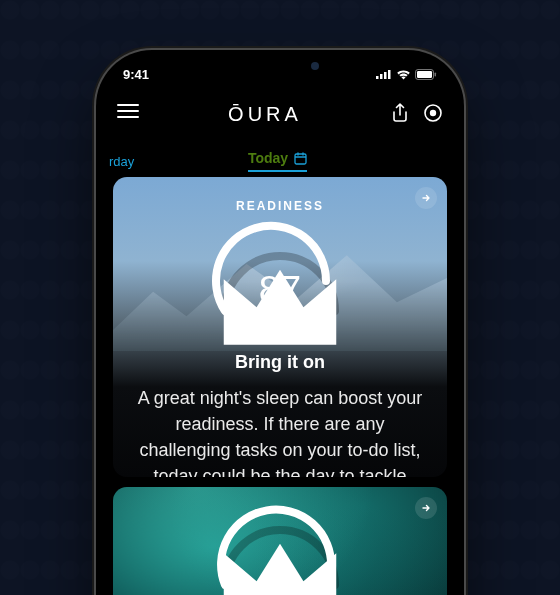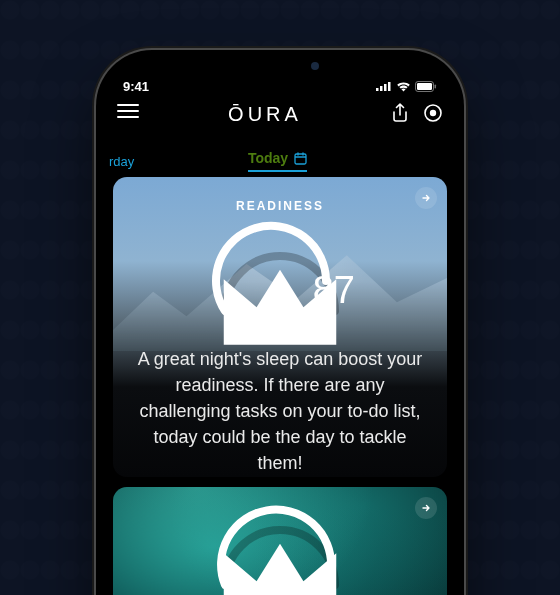--- a/index.html
+++ b/index.html
@@ -44,21 +44,21 @@
     border-bottom-left-radius: 18px;
     border-bottom-right-radius: 18px;
     z-index: 50;
   }
   .notch::after {
     content: ""; position: absolute; right: 36px; top: 9px;
     width: 8px; height: 8px; border-radius: 50%;
     background: #1a2a40;
   }
   .status-bar {
-    position: absolute; top: 12px; left: 0; right: 0;
+    position: absolute; top: 0; left: 0; right: 0;
     height: 36px;
     display: flex; justify-content: space-between; align-items: center;
     padding: 6px 24px 0;
     color: #fff; font-size: 13px; font-weight: 600;
     z-index: 40;
   }
   .status-right { display: flex; align-items: center; gap: 4px; }
   .nav-bar {
     position: absolute; top: 50px; left: 0; right: 0;
     height: 40px;
@@ -124,21 +124,21 @@
     position: relative; z-index: 2;
   }
   .gauge {
     position: relative; width: 150px; height: 100px; margin: 8px auto 0;
     z-index: 2;
   }
   .gauge svg { width: 100%; height: 100%; }
   .score {
     position: absolute; top: 48px; left: 0; right: 0;
     font-size: 38px; font-weight: 500;
-    text-align: right;
+    text-align: center;
   }
   .crown-wrap {
     position: absolute; top: 30px; left: 0; right: 0;
     display: flex; justify-content: center;
   }
   .label-small {
     font-size: 13px; font-weight: 600; margin-top: -2px;
     position: relative; z-index: 2;
   }
   .headline {
@@ -248,20 +248,21 @@
             <path d="M 20 90 A 55 55 0 1 1 121 60" stroke="#fff" stroke-width="8" fill="none" stroke-linecap="round"></path>
           </svg>
           <div class="crown-wrap">
             <svg width="16" height="12" viewBox="0 0 16 12">
                 <path d="M2 10 L2 3 L5.5 6 L8 2 L10.5 6 L14 3 L14 10 Z" fill="#fff"></path>
               </svg>
           </div>
           <div class="score">87</div>
         </div>
         <div class="label-small">Optimal</div>
+        <div class="headline">Bring it on</div>
         <div class="body-text">A great night's sleep can boost your readiness. If there are any challenging tasks on your to-do list, today could be the day to tackle them!</div>
       </div>
 
       <div class="card card-sleep">
         <div class="card-arrow">
           <svg width="12" height="12" viewBox="0 0 12 12">
               <path d="M3 6 h6 M6.5 3.5 L9 6 L6.5 8.5" stroke="#fff" stroke-width="1.4" fill="none" stroke-linecap="round" stroke-linejoin="round"></path>
             </svg>
         </div>
         <div class="gauge">

